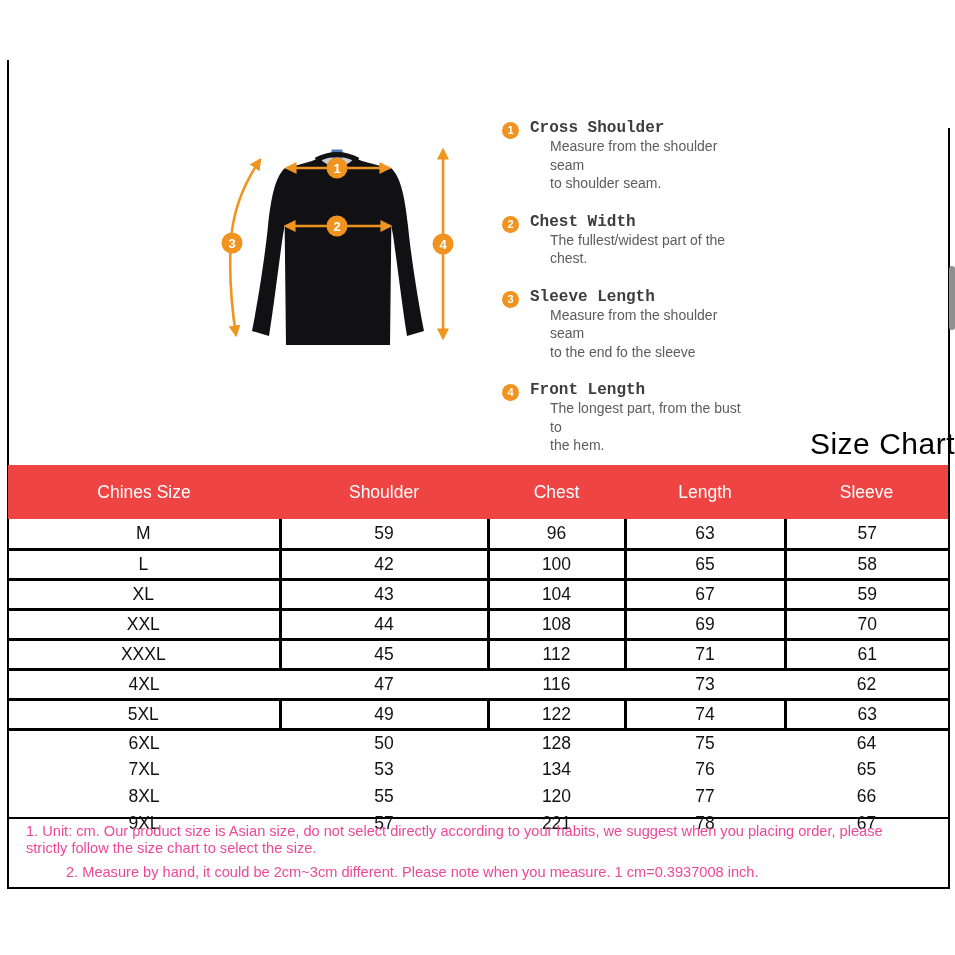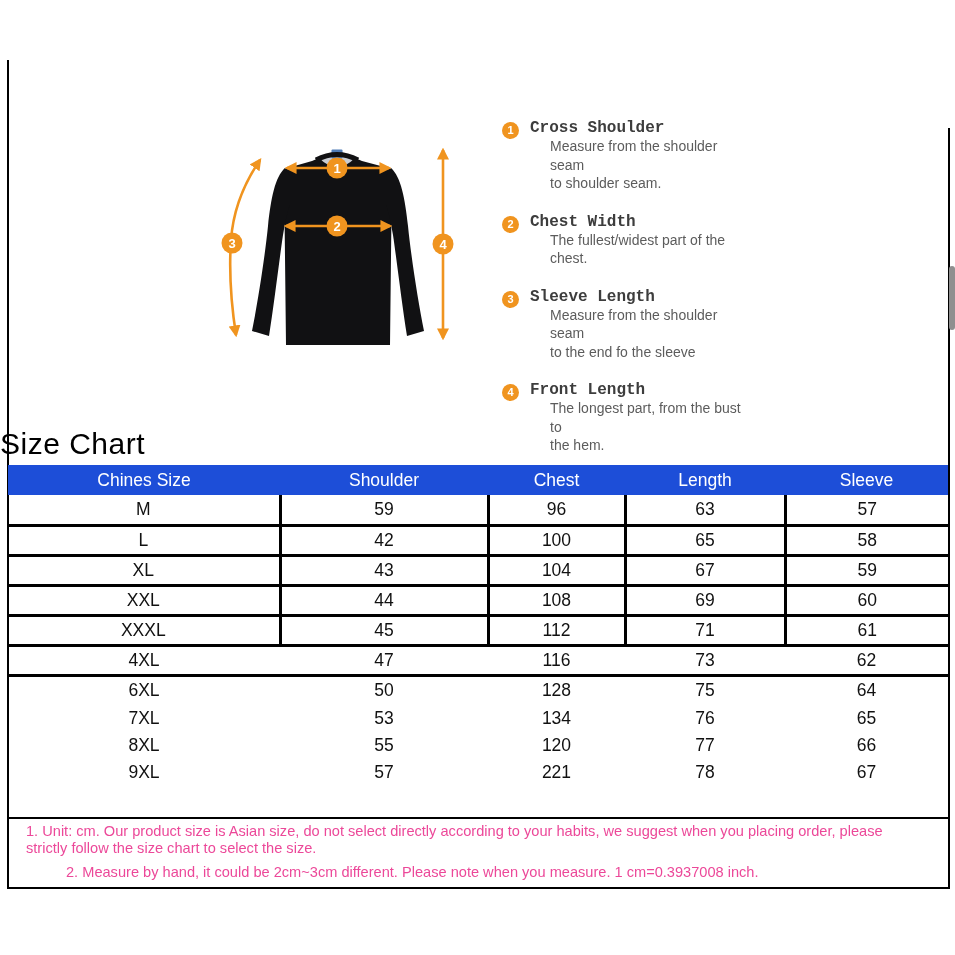--- a/index.html
+++ b/index.html
@@ -28,26 +28,26 @@
   
   .legend{position:absolute;left:502px;top:119px;width:240px;}
   .lg-item{display:flex;gap:11px;margin-bottom:20px;}
   .lg-circle{flex:0 0 auto;width:17px;height:17px;margin-top:3px;border-radius:50%;
              background:#F0941F;color:#fff;font-size:11px;font-weight:bold;
              text-align:center;line-height:17px;}
   .lg-title{font-size:16px;font-weight:bold;color:#3d3d3d;line-height:18px;font-family:Liberation Mono, monospace;}
   .lg-desc{font-size:14px;color:#5c5c5c;line-height:18.5px;white-space:pre-line;margin-left:20px;}
 
   
-  .chart-title{position:absolute;left:0;top:427px;width:955px;text-align:left;
+  .chart-title{position:absolute;left:0;top:427px;width:955px;text-align:right;
                font-size:30px;color:#000;letter-spacing:0.5px;}
   .size-table{position:absolute;left:8px;top:465px;width:940px;
               border-collapse:collapse;table-layout:fixed;}
-  .size-table th{background:#1d4ed8;color:#fff;font-weight:normal;font-size:17.5px;
-                 height:30px;padding:0;text-align:center;}
+  .size-table th{background:#ef4444;color:#fff;font-weight:normal;font-size:17.5px;
+                 height:30px;padding:12px;text-align:center;}
   .size-table td{font-size:17.5px;text-align:center;vertical-align:middle;padding:0;}
   .size-table tbody tr{height:30px;}
   .size-table tbody tr:nth-child(n+8){height:27px;}
   .size-table tbody tr.rb td{border-bottom:3px solid #000;}
   .size-table tbody tr.rv td:not(:last-child){border-right:3px solid #000;}
 
   
   .note{position:absolute;left:26px;width:916px;font-size:14.6px;color:#ec4899;
         line-height:16.5px;white-space:pre-line;}
   .note1{top:823px;}
@@ -176,36 +176,43 @@
           <td>43</td>
           <td>104</td>
           <td>67</td>
           <td>59</td>
         </tr>
         <tr class="rb rv">
           <td>XXL</td>
           <td>44</td>
           <td>108</td>
           <td>69</td>
-          <td>60</td>
+          <td>70</td>
         </tr>
         <tr class="rb rv">
           <td>XXXL</td>
           <td>45</td>
           <td>112</td>
           <td>71</td>
           <td>61</td>
         </tr>
         <tr class="rb">
           <td>4XL</td>
           <td>47</td>
           <td>116</td>
           <td>73</td>
           <td>62</td>
         </tr>
+        <tr class="rb rv">
+          <td>5XL</td>
+          <td>49</td>
+          <td>122</td>
+          <td>74</td>
+          <td>63</td>
+        </tr>
         <tr class="">
           <td>6XL</td>
           <td>50</td>
           <td>128</td>
           <td>75</td>
           <td>64</td>
         </tr>
         <tr class="">
           <td>7XL</td>
           <td>53</td>

